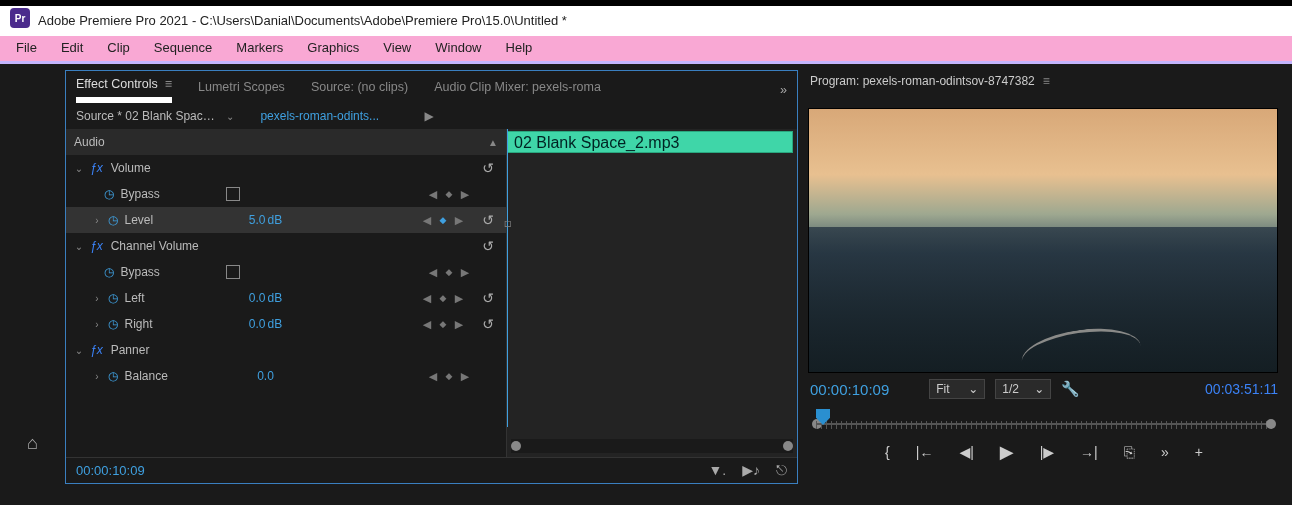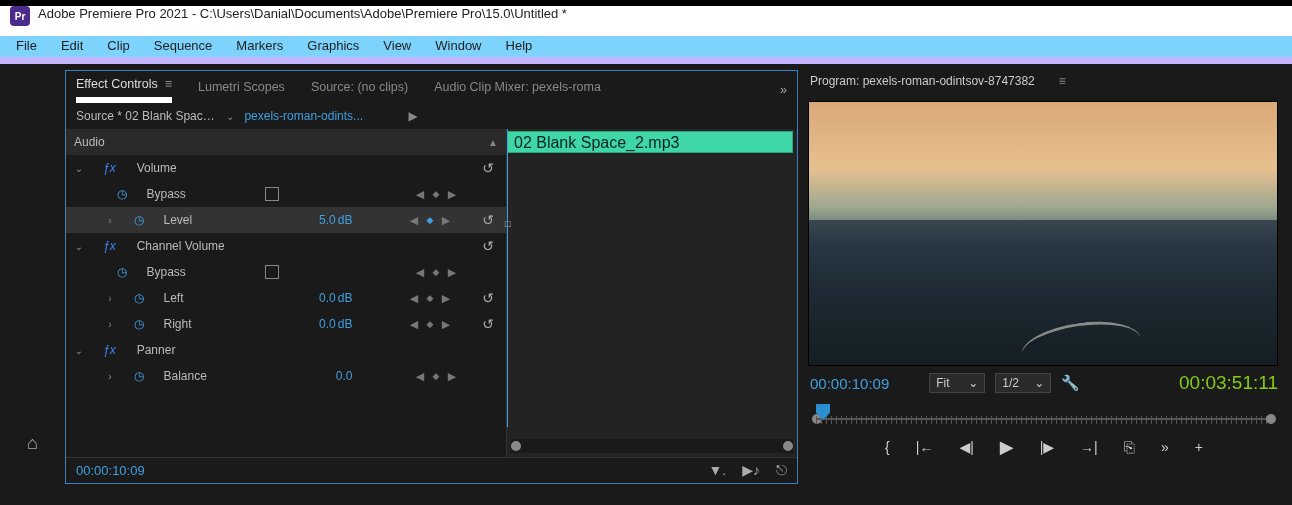--- a/index.html
+++ b/index.html
@@ -1,77 +1,77 @@
 <!DOCTYPE html>
 <html><head>
 <meta charset="utf-8">
 <style>
   * { box-sizing: border-box; margin: 0; padding: 0; font-family: 'Segoe UI', Tahoma, sans-serif; }
   body { background: #1a1a1a; width: 1292px; height: 505px; overflow: hidden; color: #ccc; font-size: 12px; }
   .top-strip { height: 6px; background: #000; }
-  .titlebar { background: #fff; color: #222; display: flex; align-items: flex-start; padding: 0 10px; height: 30px; gap: 8px; }
+  .titlebar { background: #fff; color: #222; display: flex; align-items: flex-end; padding: 8px 10px; height: 30px; gap: 8px; }
   .app-icon { width: 20px; height: 20px; background: #4b2b8c; border-radius: 4px; display:flex; align-items:center; justify-content:center; color:#fff; font-size:10px; font-weight:bold; }
   .title-text { font-size: 13px; color: #222; }
-  .menubar { background: #7dd3fc; height: 28px; display: flex; align-items: flex-end; padding: 0 4px; gap: 0; color:#222; border-bottom: 7px solid #c4b5fd;}
+  .menubar { background: #f9a8d4; height: 28px; display: flex; align-items: flex-start; padding: 0 4px; gap: 0; color:#222; border-bottom: 3px solid #c4b5fd;}
   .menu-item { padding: 4px 12px; font-size: 13px; cursor: default; }
   .workspace { display: flex; height: 430px; background:#1a1a1a;}
   .left-gutter { width: 65px; display:flex; flex-direction:column; align-items:center; justify-content:flex-end; padding-bottom:40px;}
   .home-icon { color:#aaa; font-size:18px; }
   .panel-left { flex: 1; border: 1px solid #3a7fc0; display:flex; flex-direction:column; margin: 6px 4px 10px 0;}
   .panel-right { width: 490px; padding: 6px 12px 10px 6px; display:flex; flex-direction:column;}
   .panel-tabs { display:flex; align-items:center; padding: 6px 10px 0 10px; gap: 26px; font-size:12.5px; position:relative;}
   .tab { color:#888; padding-bottom:6px; white-space:nowrap; cursor:default;}
   .tab.active { color:#ddd; border-bottom:6px solid #ffffff; }
   .tab-menu { color:#888; }
   .chev { position:absolute; right:10px; color:#aaa; }
   .source-row { display:flex; align-items:center; gap:10px; padding: 6px 10px; font-size:12px; color:#bbb;}
   .source-left { flex-shrink:0; max-width:140px; overflow:hidden; text-overflow:ellipsis; white-space:nowrap;}
   .arrow-down { font-size:10px; color:#888;}
-  .source-link { color:#3fa0e0; overflow:hidden; text-overflow:ellipsis; white-space:nowrap; flex:0 1 150px;}
+  .source-link { color:#3fa0e0; overflow:hidden; text-overflow:ellipsis; white-space:nowrap; flex:0 1 150px;margin-left:16px;}
   .play-tri { color:#888; margin-left:4px;}
   .timeline-header { flex:1; position:relative; height:20px;}
   .tc-label { position:absolute; font-size:11px; color:#aaa; }
   .main-content { display:flex; flex:1; overflow:hidden;}
   .props-col { width:440px; display:flex; flex-direction:column;}
   .track-col { flex:1; position:relative; background:#232323; border-left:1px solid #333;}
   .clip-block { position:absolute; top:2px; left:0; right:4px; height:22px; background:#3fd6a8; color:#022; font-size:16px; padding:2px 6px; border:1px solid #2aa77f;}
   .playhead-line { position:absolute; top:0; bottom:30px; left:0; width:1px; background:#3fa0e0;}
-  .row { display:flex; align-items:center; height:26px; padding: 8px 8px; gap:19px; font-size:12px; color:#bbb;}
+  .row { display:flex; align-items:center; height:26px; padding: 8px 8px; gap:6px; font-size:12px; color:#bbb;}
   .row.section { background:#2a2a2a;}
   .row .indent1 { width:12px; }
   .row .indent2 { width:24px; }
   .disclosure { width:10px; color:#888; font-size:10px; text-align:center;}
   .fx-badge { font-style:italic; color:#3b82f6; margin-right:2px;}
   .clock { color:#3fa0e0; font-size:12px; }
   .prop-label { flex:0 0 100px; }
-  .prop-value { color:#3fa0e0; width:70px; text-align:right;}
+  .prop-value { color:#3fa0e0; width:70px; text-align:center;}
   .unit { color:#3fa0e0; margin-left:2px;}
   .kf-controls { display:flex; gap:2px; margin-left:auto; color:#777; align-items:center;}
   .kf-controls span { width:14px; text-align:center; font-size:11px;}
   .kf-controls .diamond { font-size:9px;}
   .kf-controls .active { color:#3fa0e0;}
   .reset-btn { color:#aaa; width:20px; text-align:center; font-size:14px; margin-left:6px;}
   .checkbox { width:14px; height:14px; border:1px solid #888; display:inline-block;}
   .sect-tri { width:12px; text-align:right; color:#888; font-size:10px; margin-left:auto;}
   .diamond-marker { position:absolute; top:88px; left:-3px; font-size:11px; color:#888; transform:rotate(45deg);}
   .bottom-bar { display:flex; align-items:center; padding:4px 10px; border-top:1px solid #333;}
   .tc-display { color:#3fa0e0; font-size:13px;}
   .bottom-right { margin-left:auto; display:flex; gap:16px; color:#aaa; font-size:14px;}
   .scroll-track { height:14px; background:#1a1a1a; position:relative; margin:0 4px;}
   .scroll-knob { width:10px; height:10px; background:#888; border-radius:50%; position:absolute; top:2px;}
   
-  .prog-header { display:flex; align-items:center; gap:24px; padding:4px 2px 13px 2px;}
+  .prog-header { display:flex; align-items:center; gap:8px; padding:4px 2px 20px 2px;}
   .preview { width:470px; height:265px; background: linear-gradient(to bottom, #d8a878 0%, #e8c090 25%, #9ea890 40%, #3a5060 55%, #20303a 80%, #182028 100%); border:1px solid #000; position:relative;}
   .mountains { position:absolute; bottom:0; left:0; right:0; height:55%; background: linear-gradient(to bottom, rgba(40,55,68,0.8), rgba(20,30,35,1));}
   .road { position:absolute; bottom:12px; left:45%; width:120px; height:30px; border-top:3px solid #8a8a88; border-radius:50% 50% 0 0 / 80% 80% 0 0; transform:rotate(-8deg);}
   .prog-controls { display:flex; align-items:center; gap:10px; padding:6px 2px;}
   .tc-blue { color:#3fa0e0; font-size:15px; font-weight:500;}
   .dropdown { background:#2a2a2a; border:1px solid #444; color:#ccc; padding:2px 6px; font-size:12px; display:flex; align-items:center; gap:8px; min-width:56px; justify-content:space-between;}
   .wrench { color:#aaa; font-size:15px;}
-  .tc-white { color:#84cc16; font-size:19px; margin-left:auto;}
+  .tc-white { color:#3b82f6; font-size:14px; margin-left:auto;}
   .prog-slider { height:26px; position:relative; margin:2px 2px;}
   .slider-track { position:absolute; top:16px; left:6px; right:6px; height:2px; background:#555;}
   .slider-knob-big { position:absolute; top:2px; left:6px; width:14px; height:16px; background:#2a8fd0; clip-path: polygon(0 0, 100% 0, 100% 55%, 50% 100%, 0 55%);}
   .slider-end { position:absolute; top:12px; width:10px; height:10px; background:#888; border-radius:50%;}
   .transport { display:flex; justify-content:center; gap:26px; padding-top:6px; color:#ccc; font-size:14px; align-items:center;}
   .transport .ico { cursor:pointer; }
   .ruler-ticks { position:absolute; top:0; left:0; right:0; height:100%; background: repeating-linear-gradient(to right, #555 0, #555 1px, transparent 1px, transparent 6px);}
   .ruler-ticks-small { position:absolute; top:14px; left:6px; right:6px; height:8px; background: repeating-linear-gradient(to right, #555 0, #555 1px, transparent 1px, transparent 5px);}
 </style>
 </head>

